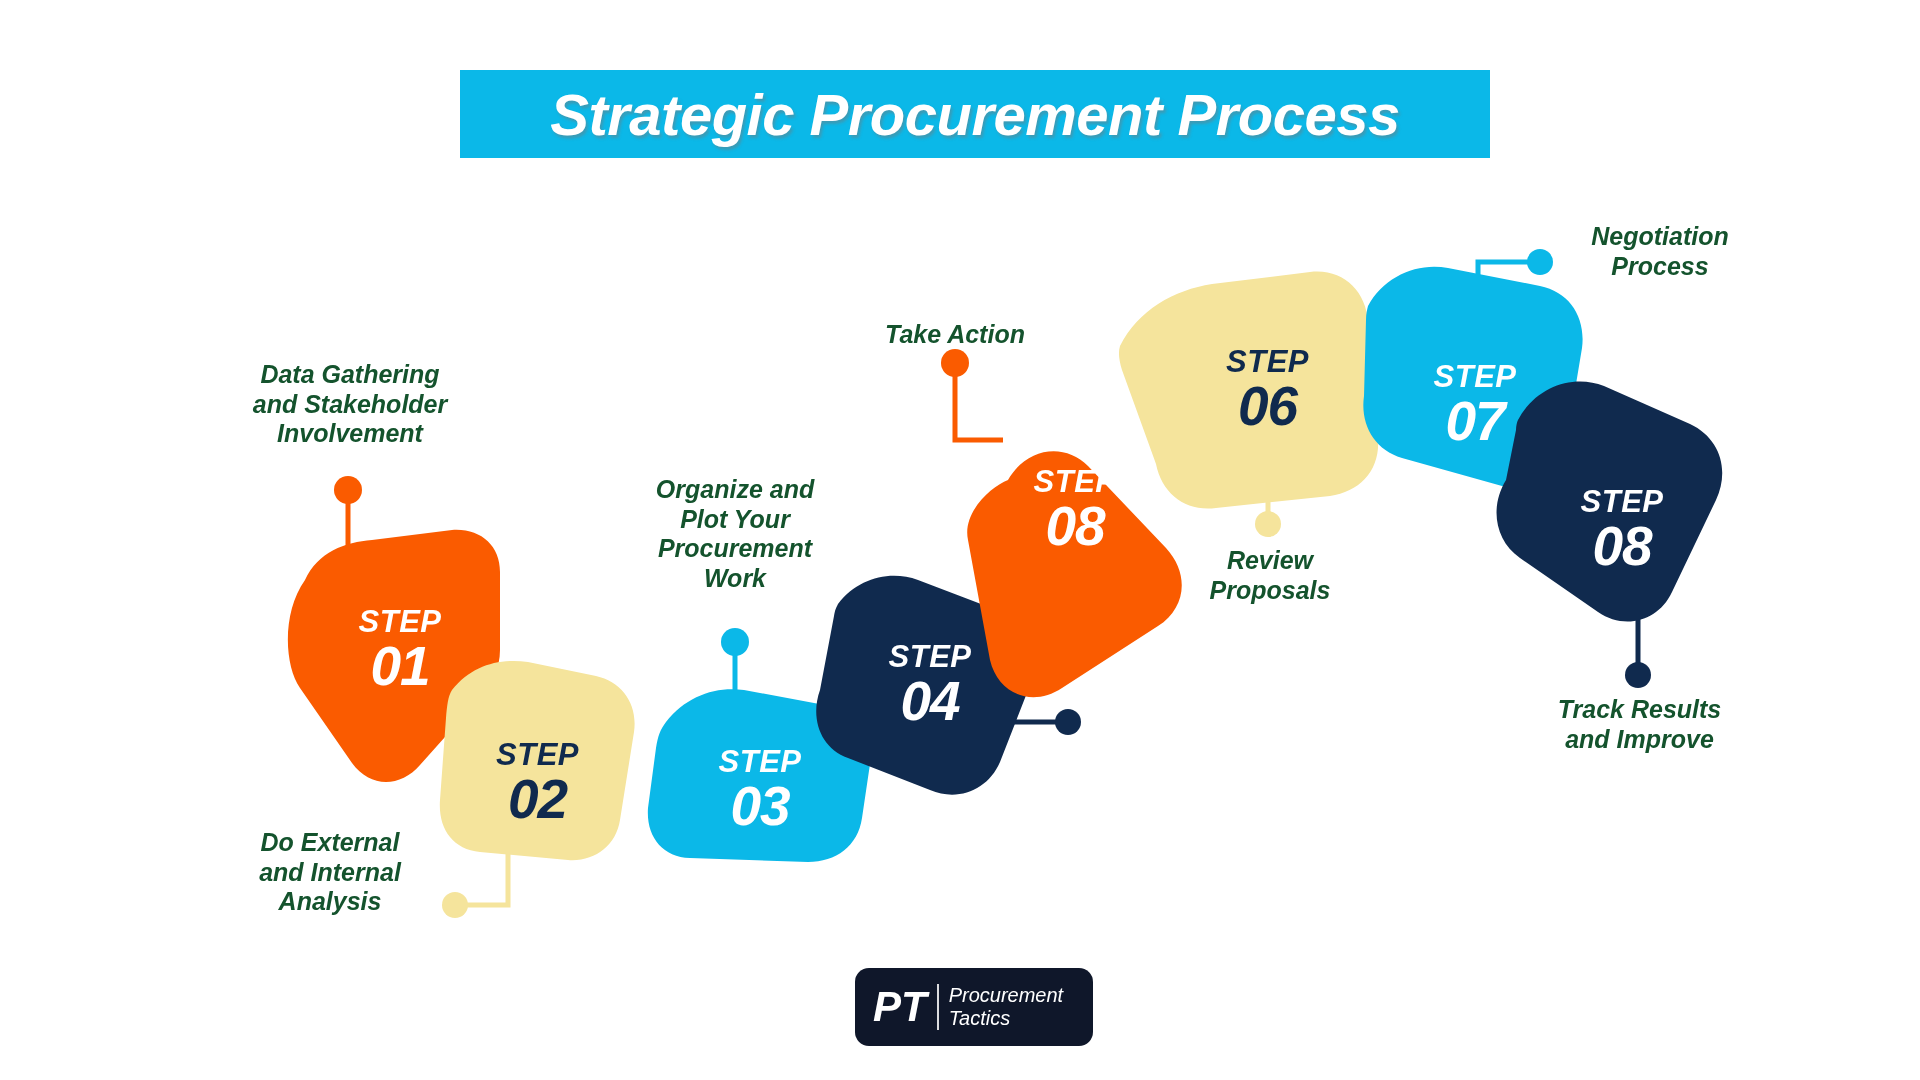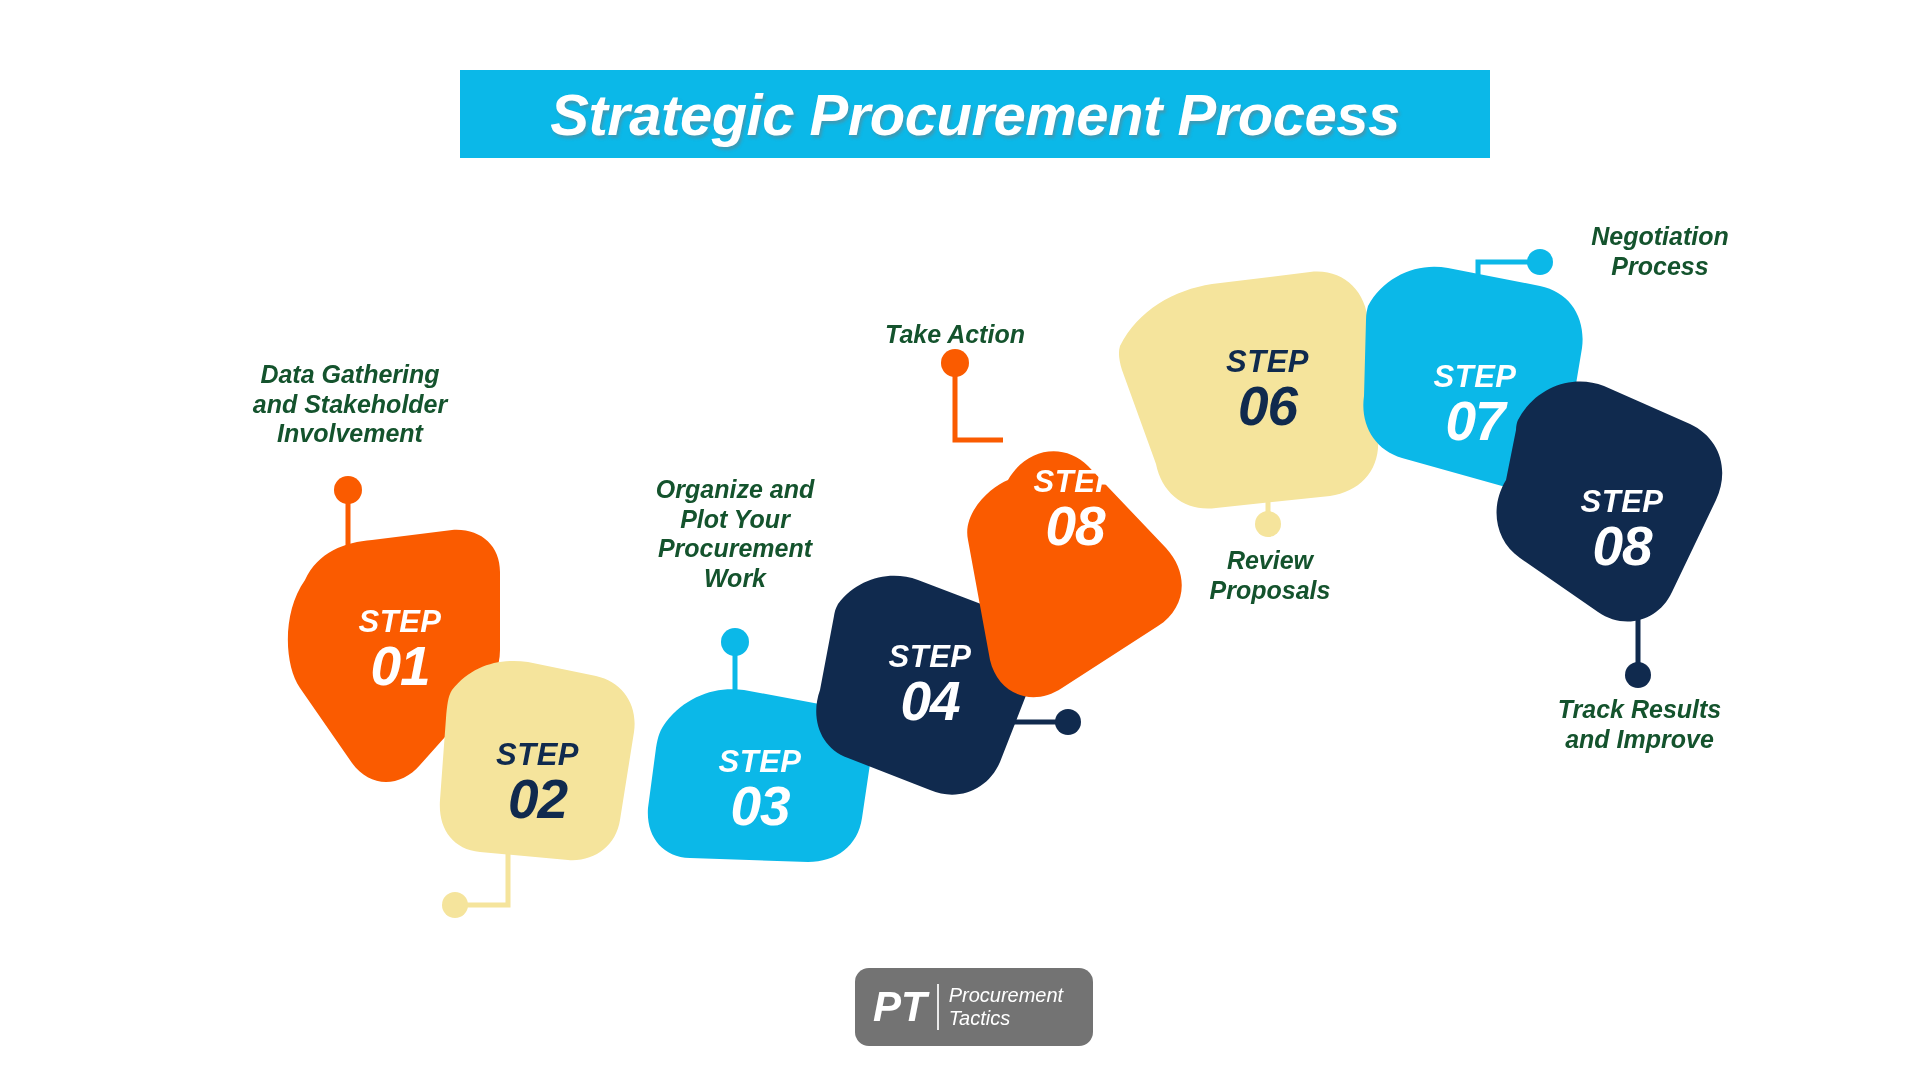--- a/index.html
+++ b/index.html
@@ -60,21 +60,21 @@
     line-height:1.18;
     text-align:center;
     white-space:pre-line;
   }
 
   
   .logo{
     position:absolute;
     left:855px;top:968px;
     width:238px;height:78px;
-    background:#737373;
+    background:#0f172a;
     border-radius:14px;
     display:flex;align-items:center;
   }
   .logo .pt{
     color:#ffffff;font-size:42px;font-weight:bold;
     margin-left:18px;margin-right:10px;line-height:1;
   }
   .logo .divider{
     width:2px;height:46px;background:rgba(255,255,255,.85);
     margin-right:10px;
@@ -257,20 +257,23 @@
 
   <div class="step" style="left:1522px;top:455px;width:200px;height:150px;color:#ffffff;">
     <div class="s-word">STEP</div>
     <div class="s-num">08</div>
   </div>
 
   <div class="caption" style="left:200px;top:360px;width:300px;">Data Gathering
 and Stakeholder
 Involvement</div>
 
+  <div class="caption" style="left:190px;top:828px;width:280px;">Do External
+and Internal
+Analysis</div>
 
   <div class="caption" style="left:600px;top:475px;width:270px;">Organize and
 Plot Your
 Procurement
 Work</div>
 
 
   <div class="caption" style="left:830px;top:320px;width:250px;">Take Action</div>
 
   <div class="caption" style="left:1145px;top:546px;width:250px;">Review

